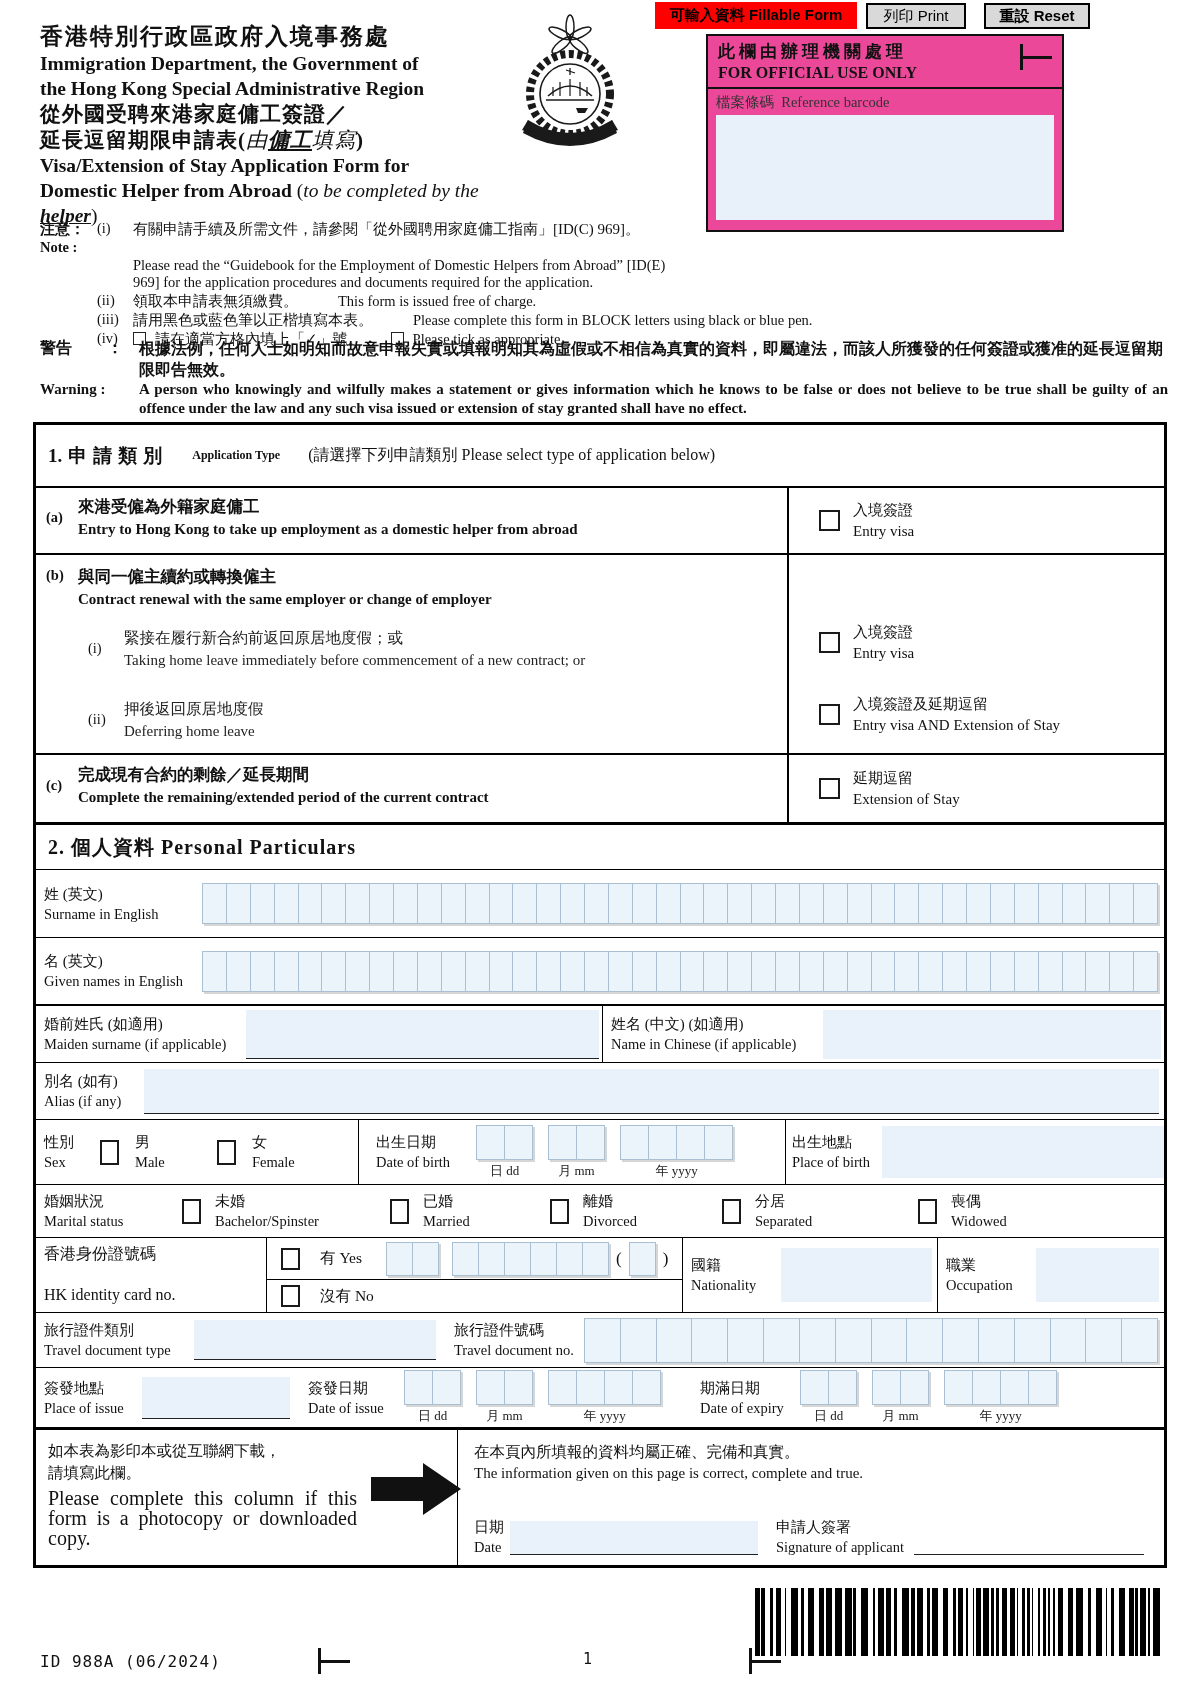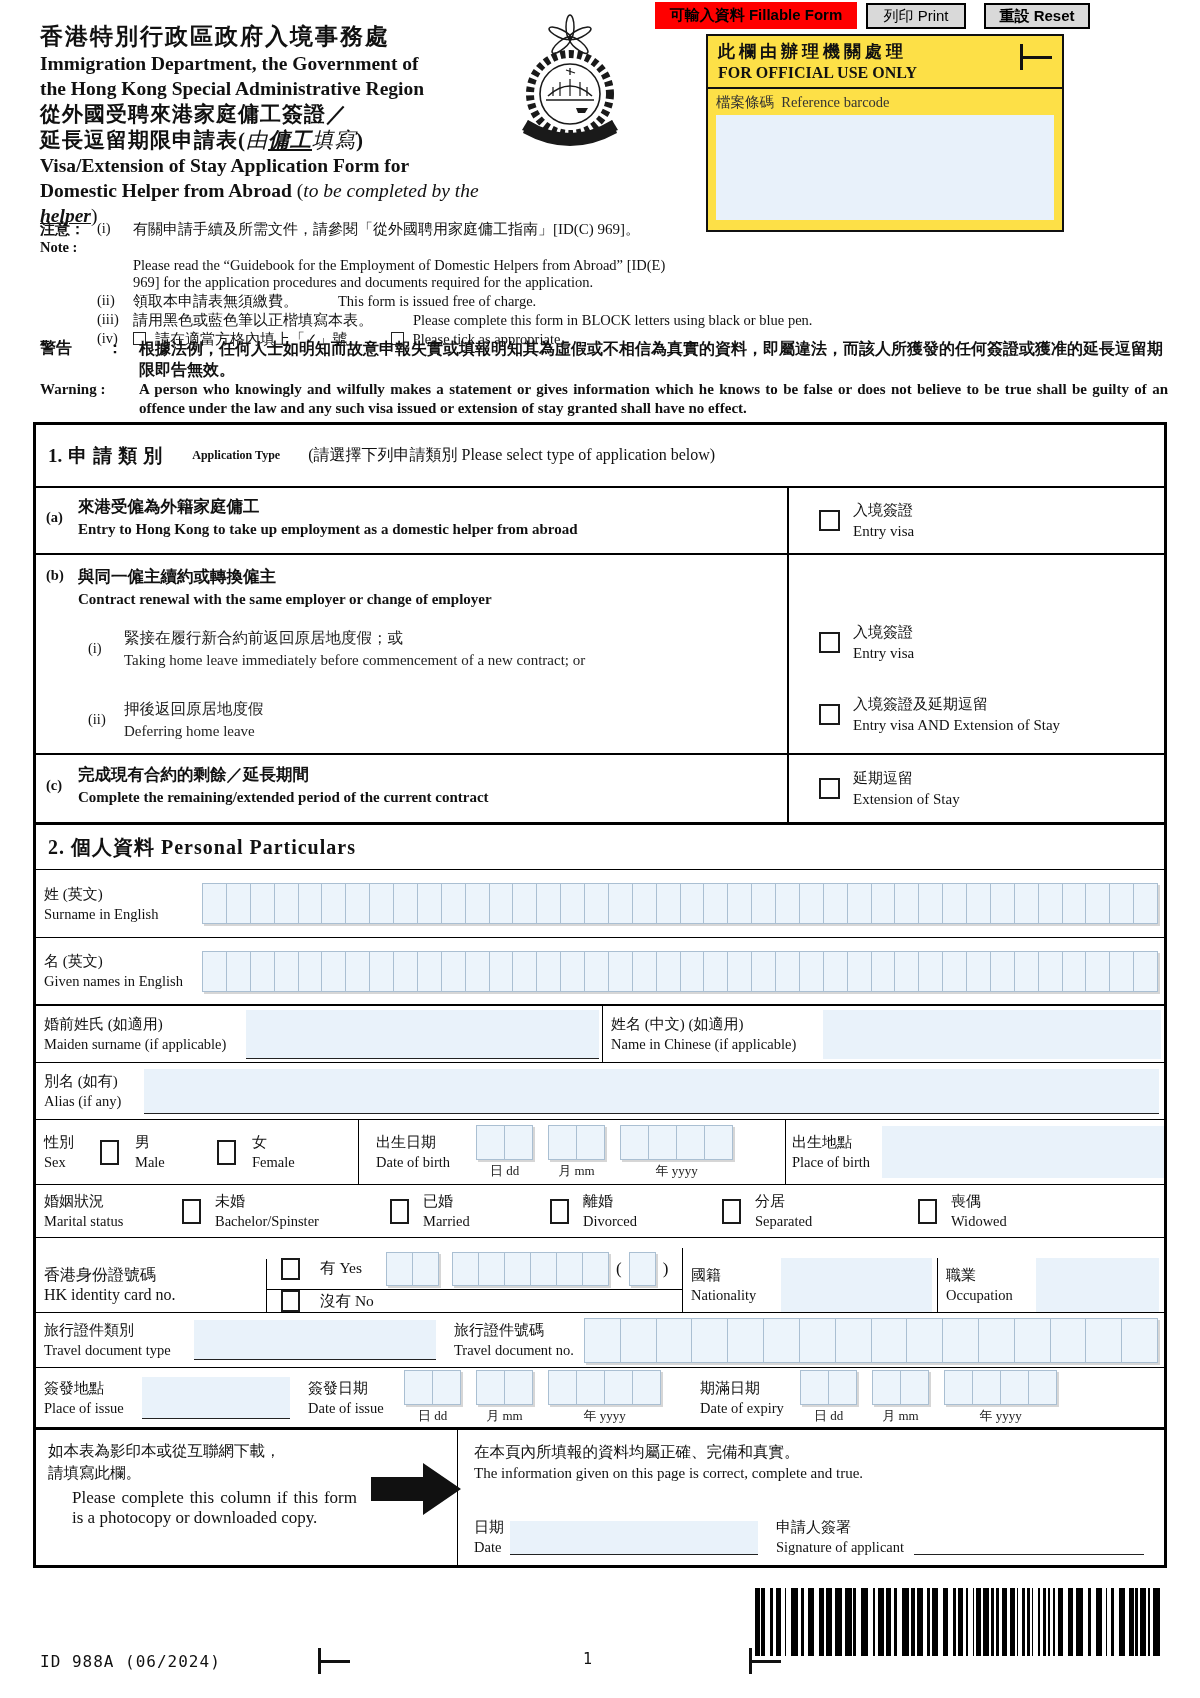--- a/index.html
+++ b/index.html
@@ -25,21 +25,21 @@
   .h-zh2{font-size:21px;font-weight:bold;letter-spacing:1px;line-height:26px;}
   .ital{font-style:italic;font-weight:normal;}
   .ital-u{font-style:italic;font-weight:bold;text-decoration:underline;}
   .en-norm{font-weight:normal;}
   .en-it{font-style:italic;font-weight:normal;}
   .en-it-b{font-style:italic;font-weight:bold;text-decoration:underline;}
 
   .emblem{left:520px;top:14px;width:100px;height:138px;}
 
   
-  .official{left:706px;top:34px;width:358px;height:198px;border:2.5px solid #111;background:#fde047;}
+  .official{left:706px;top:34px;width:358px;height:198px;border:2.5px solid #111;background:#ec4899;}
   .of-head{padding:5px 10px 4px 10px;border-bottom:2px solid #111;position:relative;}
   .of-zh{font-size:17px;font-weight:bold;letter-spacing:4px;line-height:22px;}
   .of-en{font-size:16px;font-weight:bold;line-height:20px;}
   .of-body{padding:3px 8px 6px 8px;height:calc(100% - 57px);display:flex;flex-direction:column;}
   .of-barlabel{font-size:14.5px;color:#333;line-height:20px;}
   .of-blue{flex:1;margin-top:3px;background:#e8f1fa;}
   .crop-mark{position:relative;display:inline-block;width:32px;height:26px;}
   .cm-v{position:absolute;left:0;top:0;width:3px;height:26px;background:#111;}
   .cm-h{position:absolute;left:0;top:11.5px;width:32px;height:3px;background:#111;}
   .of-mark{position:absolute;right:10px;top:8px;}
@@ -158,21 +158,21 @@
   .pob-cell{flex:1;height:100%;display:flex;align-items:center;padding-left:6px;}
   .pob-cell .flabel{width:90px;flex:none;}
   .pob-cell .blue{flex:1;height:52px;}
 
   .r-marital{height:53px;padding-left:8px;}
   .r-marital .flabel{width:138px;flex:none;}
   .mopt{display:flex;align-items:center;}
   .mopt .checkbox{margin-right:14px;}
   .mw1{width:208px;}.mw2{width:160px;}.mw3{width:172px;}.mw4{width:196px;}
 
-  .r-hkid{height:75px;display:flex;align-items:flex-end;}
+  .r-hkid{height:75px;display:flex;}
   .hkid-lab{width:231px;border-right:1.5px solid #000;display:flex;flex-direction:column;
     justify-content:space-between;padding:6px 4px 8px 8px;}
   .hkid-mid{width:416px;border-right:1.5px solid #000;display:flex;flex-direction:column;}
   .hkid-yes{height:42px;border-bottom:1.5px solid #000;display:flex;align-items:center;padding-left:14px;}
   .hkid-no{flex:1;display:flex;align-items:center;padding-left:14px;}
   .hkid-mid .checkbox{width:19px;height:22px;margin-right:20px;}
   .ynlab{font-size:15.5px;width:66px;}
   .hkid-yes .comb{height:34px;}
   .c2b{width:53px;margin-right:13px;}
   .c6b{width:157px;}
@@ -192,21 +192,21 @@
   .r-issue{height:62px;padding-left:8px;}
   .r-issue .flabel{flex:none;}
   .ip-lab{width:98px;}
   .ip-input{width:148px;height:42px;}
   .id-lab{width:96px;margin-left:18px;}
   .ex-lab{width:100px;margin-left:24px;}
 
   .r-decl{height:135px;display:flex;border-bottom:none;}
   .decl-left{width:422px;border-right:1.5px solid #000;position:relative;padding:10px 100px 8px 12px;}
   .pc-zh{font-size:15.5px;line-height:22px;}
-  .pc-en{font-size:17px;line-height:20px;text-align:justify;margin-top:4px;max-width:315px;margin-left:24px;}
+  .pc-en{font-size:20px;line-height:20px;text-align:justify;margin-top:4px;max-width:315px;}
   .big-arrow{position:absolute;right:-4px;top:28px;}
   .decl-right{flex:1;padding:10px 16px 8px 16px;display:flex;flex-direction:column;}
   .dc-zh{font-size:15.5px;line-height:23px;}
   .dc-en{font-size:15px;line-height:21px;}
   .sig-line{margin-top:auto;display:flex;align-items:flex-end;}
   .sig-line .flabel{flex:none;}
   .date-input{width:248px;height:34px;margin:0 10px 2px 6px;}
   .sig-lab{padding-left:8px;}
   .sig-rule{flex:1;border-bottom:1.5px solid #222;height:34px;margin:0 4px 2px 10px;}
 

